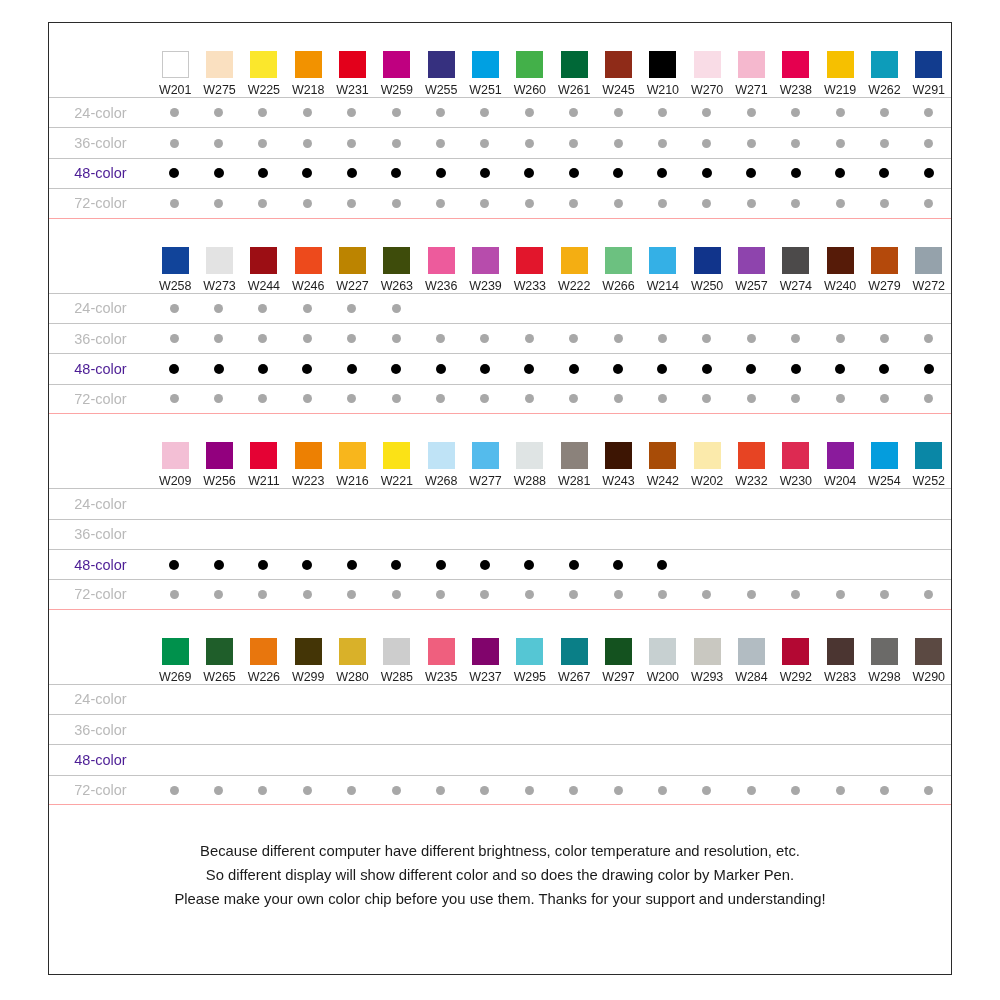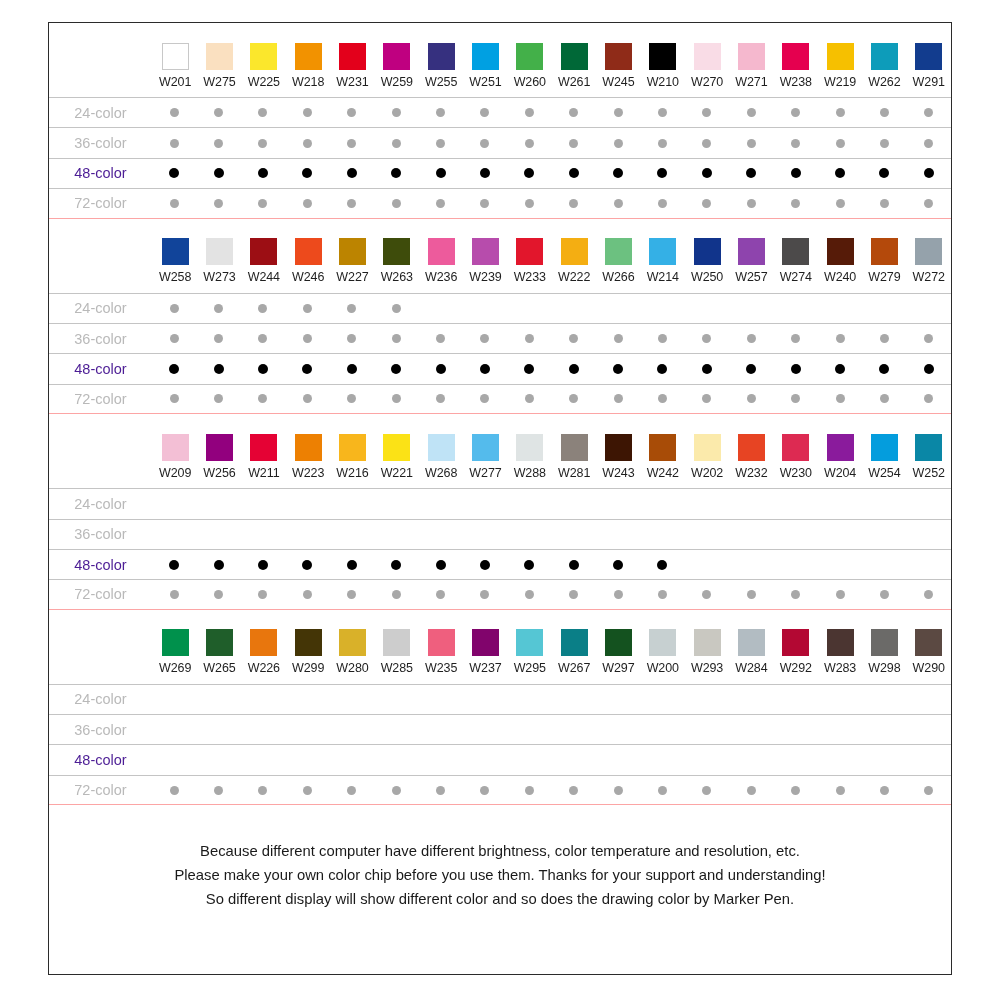--- a/index.html
+++ b/index.html
@@ -27,21 +27,21 @@
   }
 
   .block {
     position: relative;
   }
 
   
   .swatch-row {
     display: flex;
     height: 74px;
-    align-items: center;
+    align-items: flex-end;
     padding-left: 104px;
     box-sizing: border-box;
   }
   .swatch-cell {
     width: 44.4px;
     display: flex;
     flex-direction: column;
     align-items: center;
     padding-top: 11px;
   }
@@ -1372,16 +1372,16 @@
             </div>
             <div class="dot-cell">
               <div class="dot"></div>
             </div>
           </div>
         </div>
       </div>
     </div>
   <div id="footer-note">
       <div>Because different computer have different brightness, color temperature and resolution, etc.</div>
+      <div>So different display will show different color and so does the drawing color by Marker Pen.</div>
       <div>Please make your own color chip before you use them. Thanks for your support and understanding!</div>
-      <div>So different display will show different color and so does the drawing color by Marker Pen.</div>
     </div>
 </div>
 
 </body></html>

